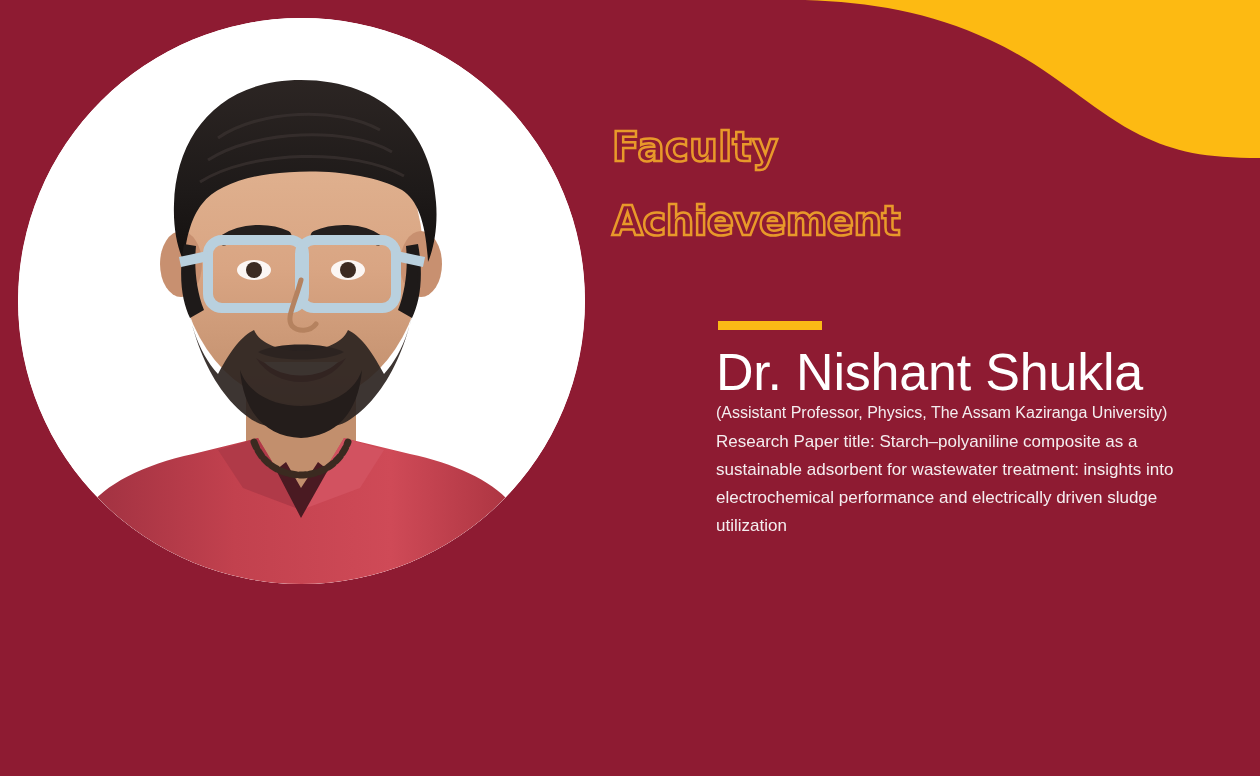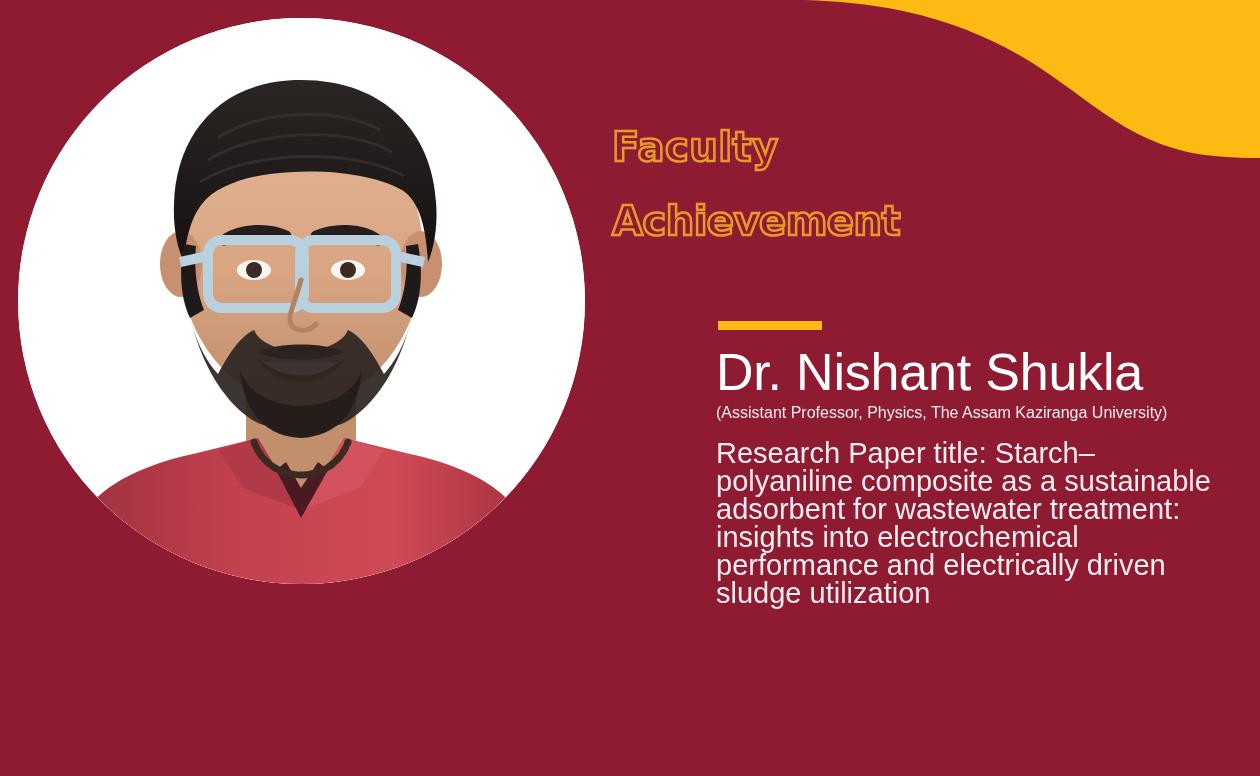--- a/index.html
+++ b/index.html
@@ -99,24 +99,24 @@
   .affiliation {
     display: block;
     font-size: 16px;
     line-height: 28px;
     color: #F4EDEF;
     margin: 0 0 0 2px;
     max-width: 470px;
   }
   .paper-title {
     display: block;
-    font-size: 29px;
+    font-size: 17px;
     line-height: 28px;
     color: #F4EDEF;
-    margin: 12px 0 0 2px;
+    margin: 1px 0 0 2px;
     max-width: 512px;
     text-align: left;
   }
 </style>
 </head>
 <body>
 
 <div class="card">
 
   <svg class="swoosh" viewBox="0 0 1260 776" preserveAspectRatio="none" aria-hidden="true">

